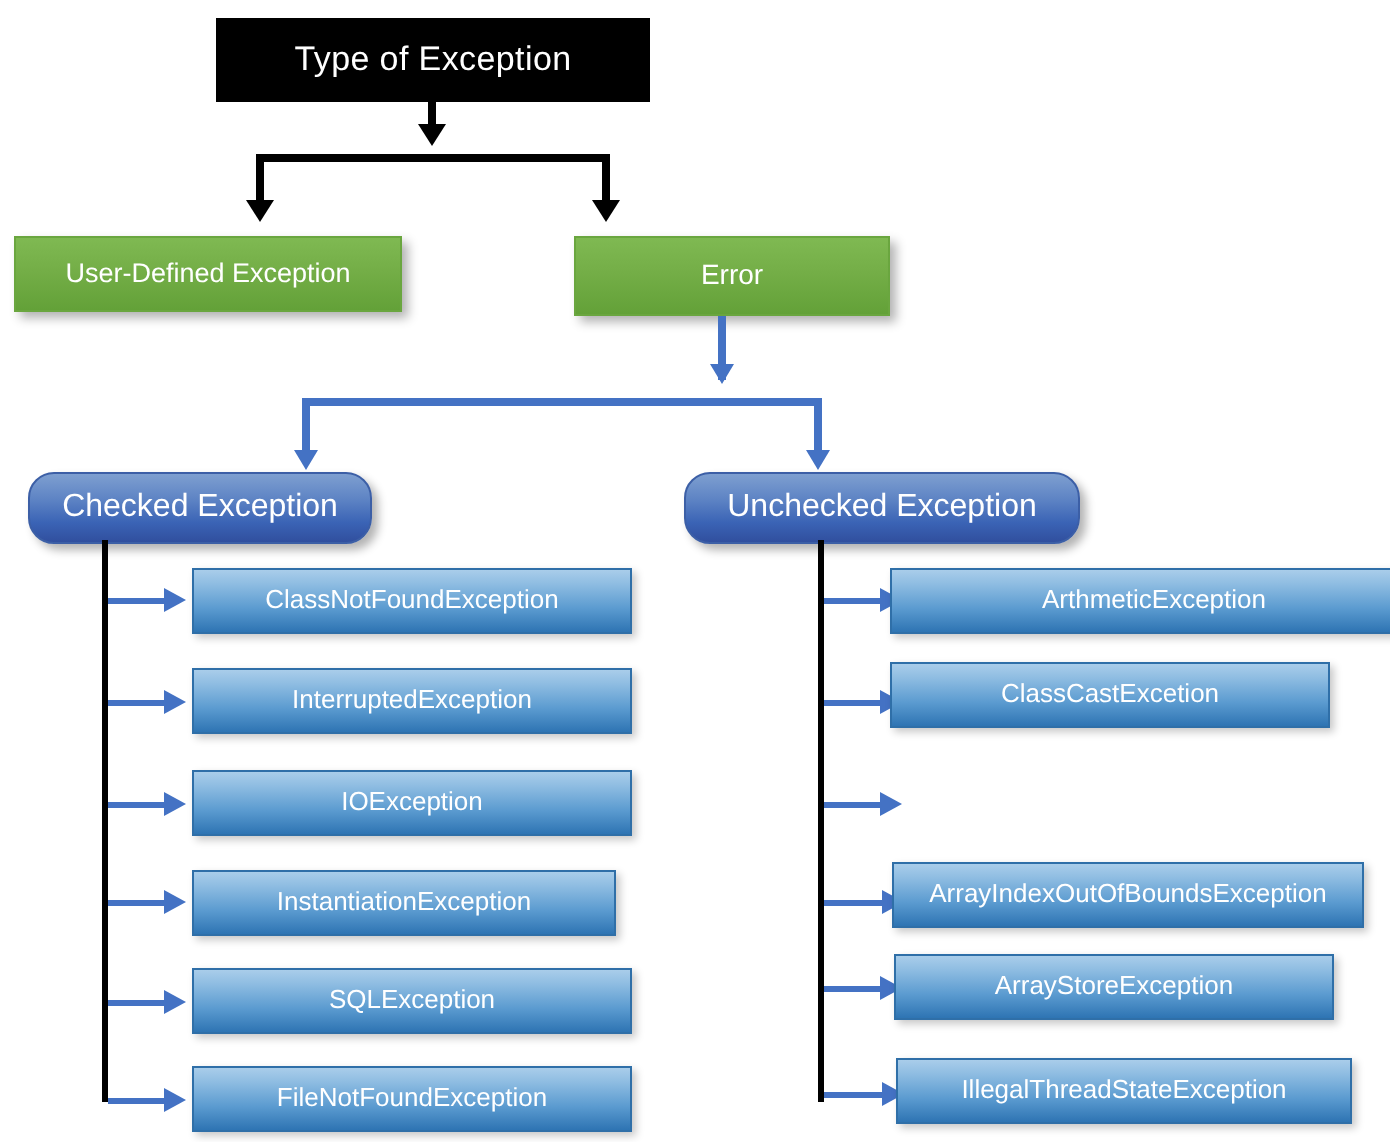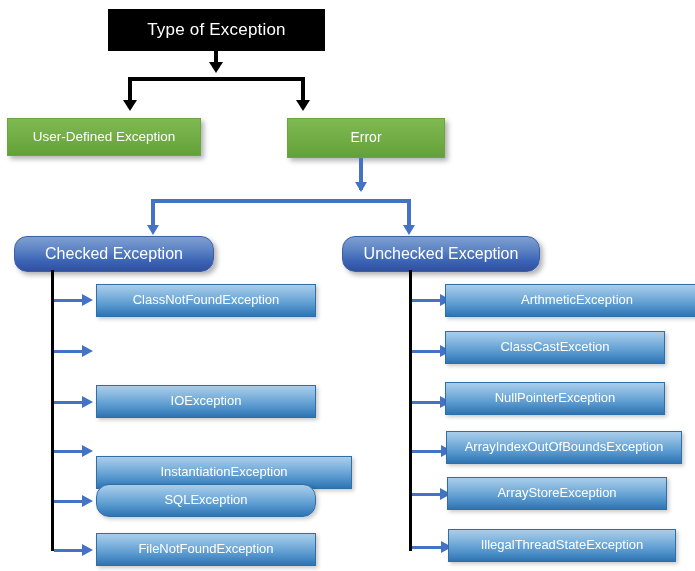--- a/index.html
+++ b/index.html
@@ -124,21 +124,21 @@
 
   <div class="line line-blue" style="left:359px; top:158px; width:4px; height:32px;"></div>
   <div class="arrow arrow-down-blue" style="left:355px; top:182px;"></div>
 
   <div class="line line-blue" style="left:151px; top:199px; width:260px; height:4px;"></div>
   <div class="line line-blue" style="left:151px; top:199px; width:4px; height:32px;"></div>
   <div class="arrow arrow-down-blue" style="left:147px; top:225px;"></div>
   <div class="line line-blue" style="left:407px; top:199px; width:4px; height:32px;"></div>
   <div class="arrow arrow-down-blue" style="left:403px; top:225px;"></div>
 
-  <div class="box box-cat" style="left:14px; top:236px; width:200px; height:36px;">
+  <div class="box box-cat" style="left:14px; top:236px; width:172px; height:36px;">
     <span>Checked Exception</span>
   </div>
 
   <div class="box box-cat" style="left:342px; top:236px; width:198px; height:36px;">
     <span>Unchecked Exception</span>
   </div>
 
   <div class="line" style="left:51px; top:270px; width:3px; height:281px;"></div>
 
   <div class="line line-blue" style="left:54px; top:299px; width:30px; height:3px;"></div>
@@ -155,27 +155,30 @@
 
   <div class="line line-blue" style="left:54px; top:500px; width:30px; height:3px;"></div>
   <div class="arrow arrow-right-blue" style="left:82px; top:495px;"></div>
 
   <div class="line line-blue" style="left:54px; top:549px; width:30px; height:3px;"></div>
   <div class="arrow arrow-right-blue" style="left:82px; top:544px;"></div>
 
   <div class="box box-leaf" style="left:96px; top:284px; width:220px; height:33px;">
     <span>ClassNotFoundException</span>
   </div>
+  <div class="box box-leaf" style="left:96px; top:334px; width:220px; height:33px;">
+    <span>InterruptedException</span>
+  </div>
   <div class="box box-leaf" style="left:96px; top:385px; width:220px; height:33px;">
     <span>IOException</span>
   </div>
-  <div class="box box-leaf" style="left:96px; top:435px; width:256px; height:33px;margin-top:21px;">
+  <div class="box box-leaf" style="left:96px; top:435px; width:212px; height:33px;">
     <span>InstantiationException</span>
   </div>
-  <div class="box box-leaf" style="left:96px; top:484px; width:220px; height:33px;border-radius:13px;">
+  <div class="box box-leaf" style="left:96px; top:484px; width:220px; height:33px;">
     <span>SQLException</span>
   </div>
   <div class="box box-leaf" style="left:96px; top:533px; width:220px; height:33px;">
     <span>FileNotFoundException</span>
   </div>
 
   <div class="line" style="left:409px; top:270px; width:3px; height:281px;"></div>
 
   <div class="line line-blue" style="left:412px; top:299px; width:30px; height:3px;"></div>
   <div class="arrow arrow-right-blue" style="left:440px; top:294px;"></div>
@@ -194,23 +197,20 @@
 
   <div class="line line-blue" style="left:412px; top:546px; width:31px; height:3px;"></div>
   <div class="arrow arrow-right-blue" style="left:441px; top:541px;"></div>
 
   <div class="box box-leaf" style="left:445px; top:284px; width:264px; height:33px;">
     <span>ArthmeticException</span>
   </div>
   <div class="box box-leaf" style="left:445px; top:331px; width:220px; height:33px;">
     <span>ClassCastExcetion</span>
   </div>
-  <div class="box box-leaf" style="left:445px; top:382px; width:220px; height:33px;">
-    <span>NullPointerException</span>
-  </div>
   <div class="box box-leaf" style="left:446px; top:431px; width:236px; height:33px;">
     <span>ArrayIndexOutOfBoundsException</span>
   </div>
   <div class="box box-leaf" style="left:447px; top:477px; width:220px; height:33px;">
     <span>ArrayStoreException</span>
   </div>
   <div class="box box-leaf" style="left:448px; top:529px; width:228px; height:33px;">
     <span>IllegalThreadStateException</span>
   </div>
 

